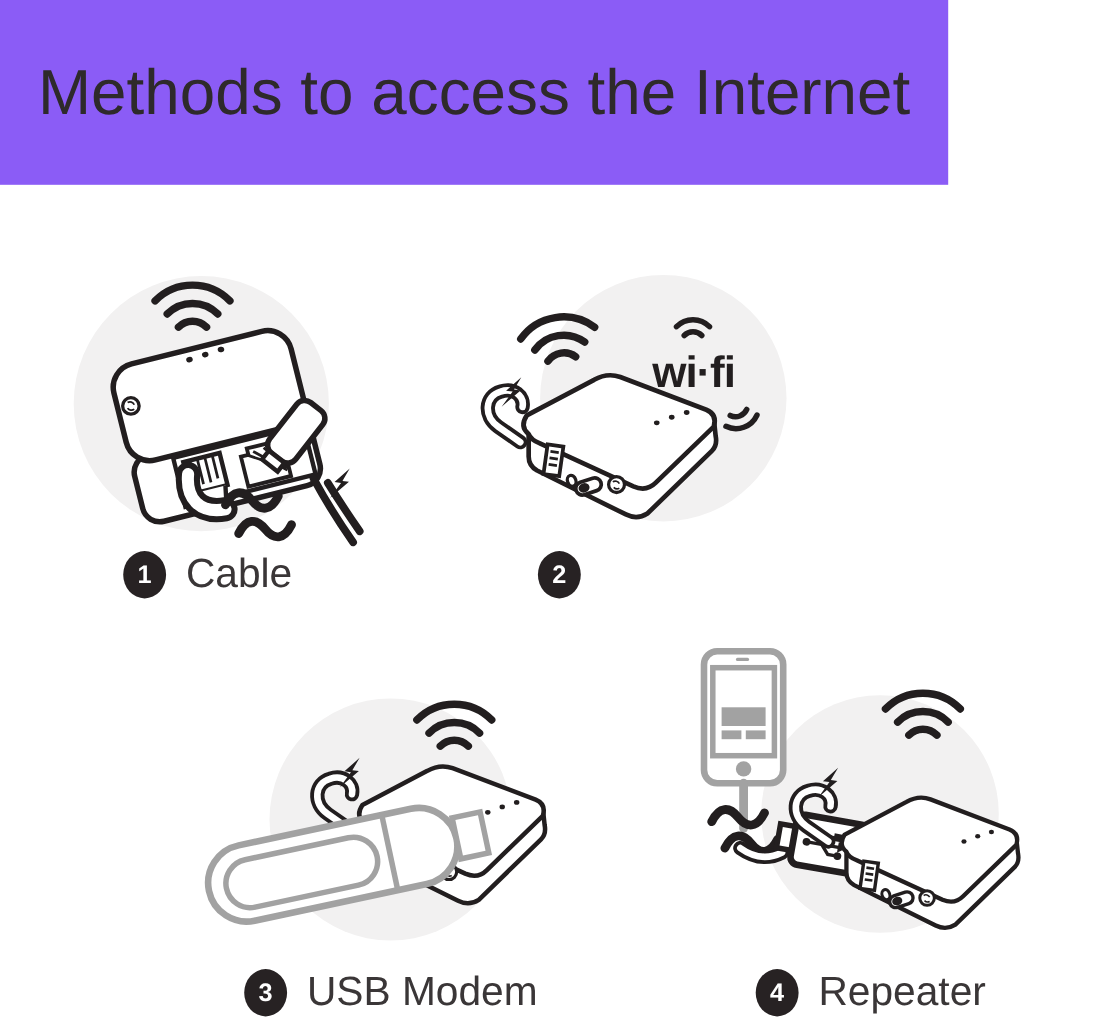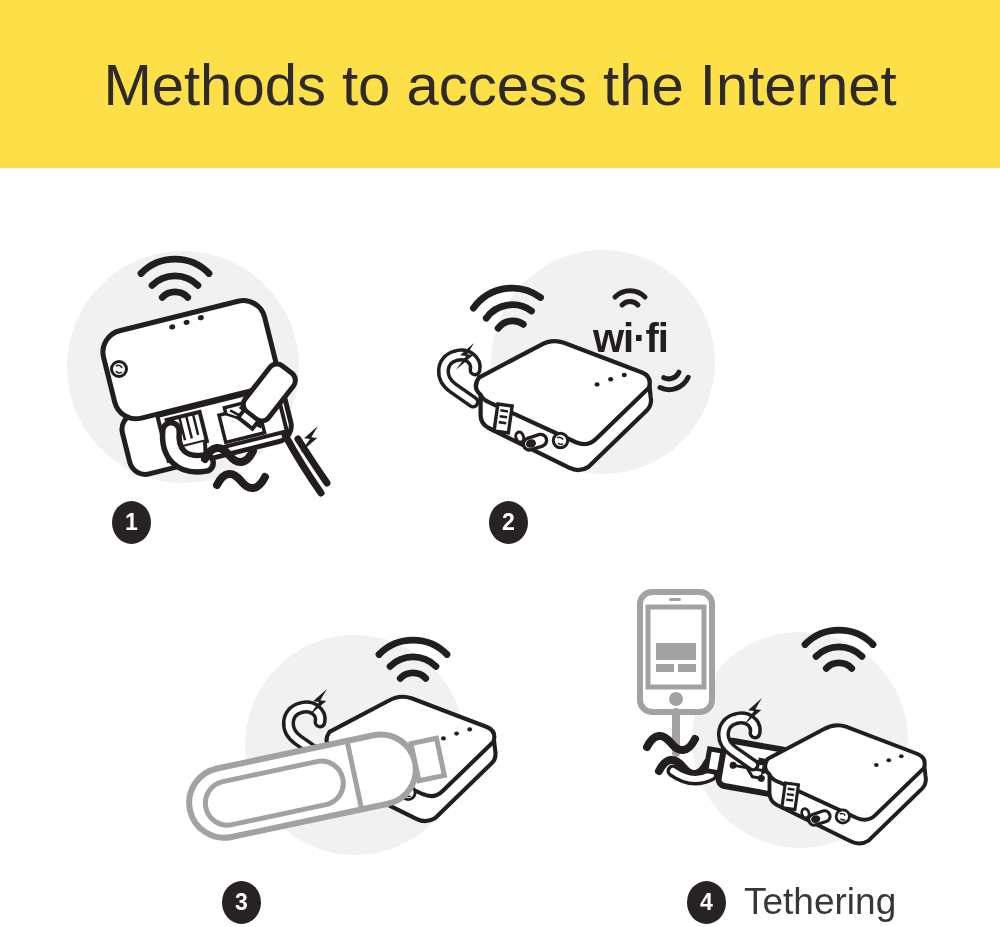--- a/index.html
+++ b/index.html
@@ -1,18 +1,18 @@
 <!DOCTYPE html>
 <html><head>
 <meta charset="utf-8">
 <style>
   html,body{margin:0;padding:0;background:#fff;}
   .page{position:relative;width:1000px;height:927px;background:#fff;overflow:hidden;
         font-family:"Liberation Sans",sans-serif;}
-  .banner{position:absolute;left:0;top:0;width:1000px;height:168px;background:#fde047;
+  .banner{position:absolute;left:0;top:0;width:862px;height:168px;background:#8b5cf6;
           display:flex;align-items:center;justify-content:center;}
   .banner h1{margin:0;font-size:58px;font-weight:300;letter-spacing:0px;color:#2e2a2b;}
   svg.fig{position:absolute;pointer-events:none;}
   .caption{position:absolute;display:flex;align-items:center;gap:18px;height:44px;}
   .badge{width:39px;height:43px;background:#272223;border-radius:50%;
          display:flex;align-items:center;justify-content:center;
          color:#fff;font-size:23px;font-weight:bold;flex:0 0 auto;}
   .cap-label{font-size:37px;font-weight:300;color:#3a3637;letter-spacing:0;white-space:nowrap;}
   .ink{stroke:#221e1f;}
 </style>
@@ -165,31 +165,33 @@
     <use href="#hookcable" transform="translate(98,138)"></use>
     <use href="#bolt" transform="translate(140,122) rotate(8)"></use>
     <use href="#routerA" transform="translate(142,140) scale(0.78)"></use>
     <use href="#wifi3" transform="translate(224,95) scale(0.85)"></use>
   </svg>
 
   <div class="caption" style="left:112px;top:500px">
     <span class="badge">
         <span>1</span>
       </span>
+    <span class="cap-label">Cable</span>
   </div>
   <div class="caption" style="left:489px;top:500px">
     <span class="badge">
         <span>2</span>
       </span>
   </div>
   <div class="caption" style="left:222px;top:880px">
     <span class="badge">
         <span>3</span>
       </span>
+    <span class="cap-label">USB Modem</span>
   </div>
   <div class="caption" style="left:687px;top:880px">
     <span class="badge">
         <span>4</span>
       </span>
-    <span class="cap-label">Tethering</span>
+    <span class="cap-label">Repeater</span>
   </div>
 
 </div>
 
 </body></html>

